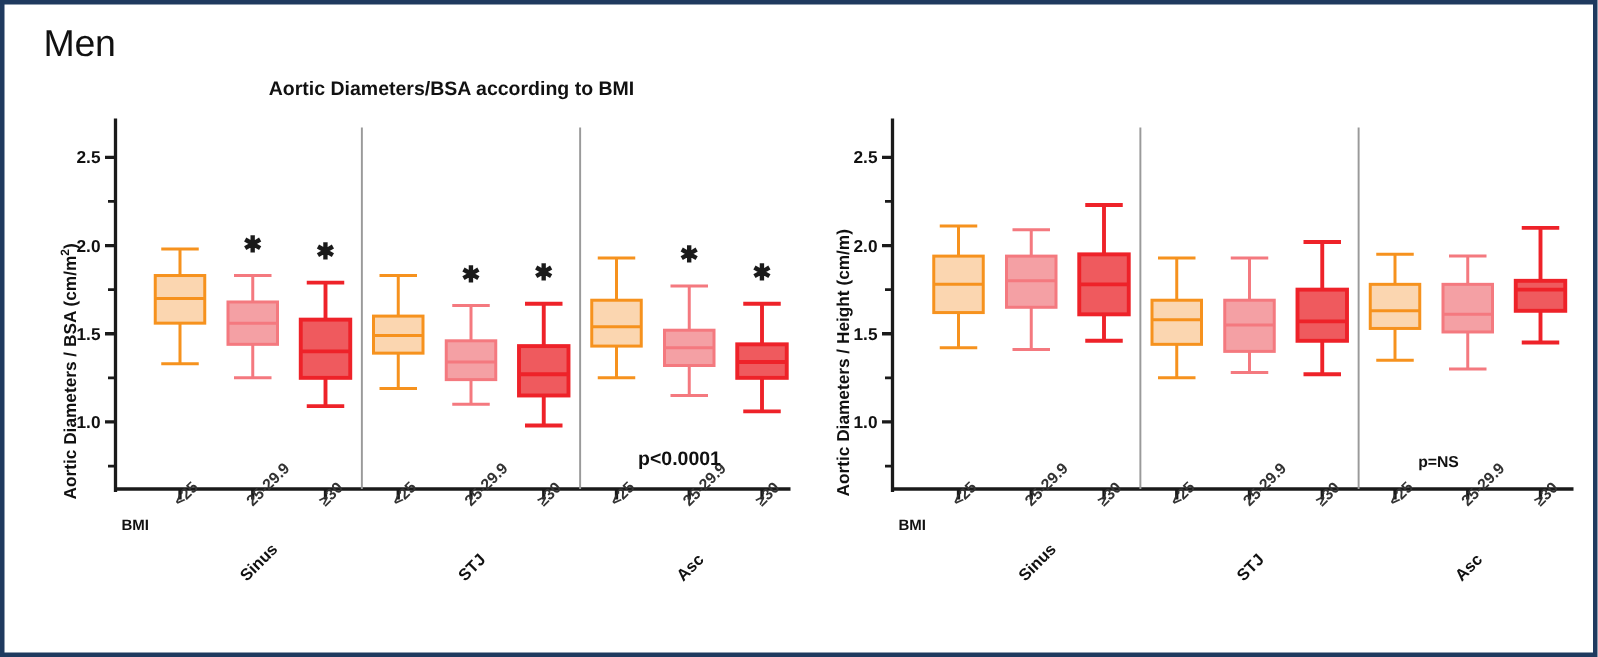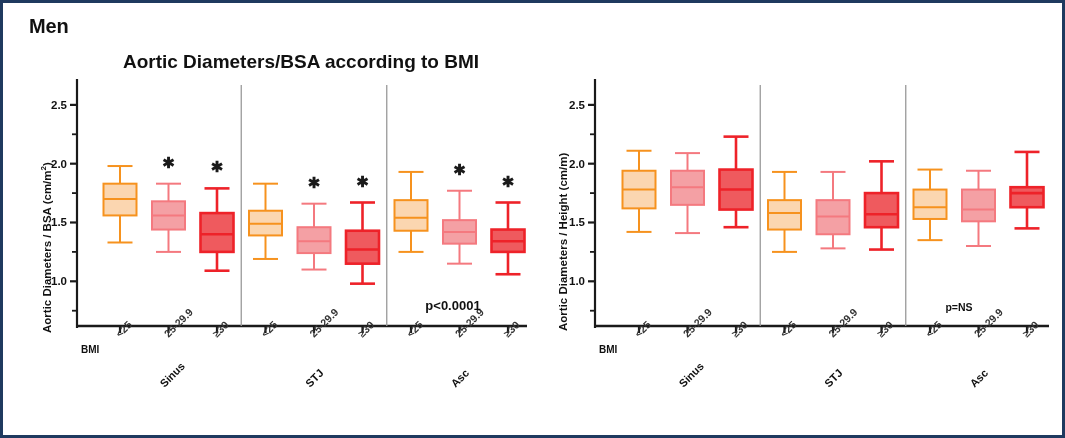--- a/index.html
+++ b/index.html
@@ -13,38 +13,38 @@
   #figure {
     position: relative;
     width: 1065px; height: 438px;
     background: #ffffff;
     border: 3px solid #1f3a5f;
     border-top-width: 3px;
   }
   #panel-title {
     position: absolute;
     left: 26px; top: 12px;
-    font-size: 20px;
-    font-weight: bold;
+    font-size: 25px;
+    font-weight: normal;
     color: #111111;
     letter-spacing: -0.2px;
   }
   .chart {
     position: absolute;
     top: 40px;
     height: 390px;
   }
   #chart-bsa  { left: 24px;  width: 510px; }
   #chart-ht   { left: 548px; width: 505px; }
 
   .chart-title {
     position: absolute;
     top: 8px; left: 0; right: 0;
     text-align: center;
-    font-size: 19px;
+    font-size: 13px;
     font-weight: bold;
     color: #111111;
   }
   #chart-bsa .chart-title { padding-left: 38px; }
   #chart-ht  .chart-title { padding-left: 28px; }
 
   .ylabel {
     position: absolute;
     transform-origin: 0 0;
     transform: rotate(-90deg);

